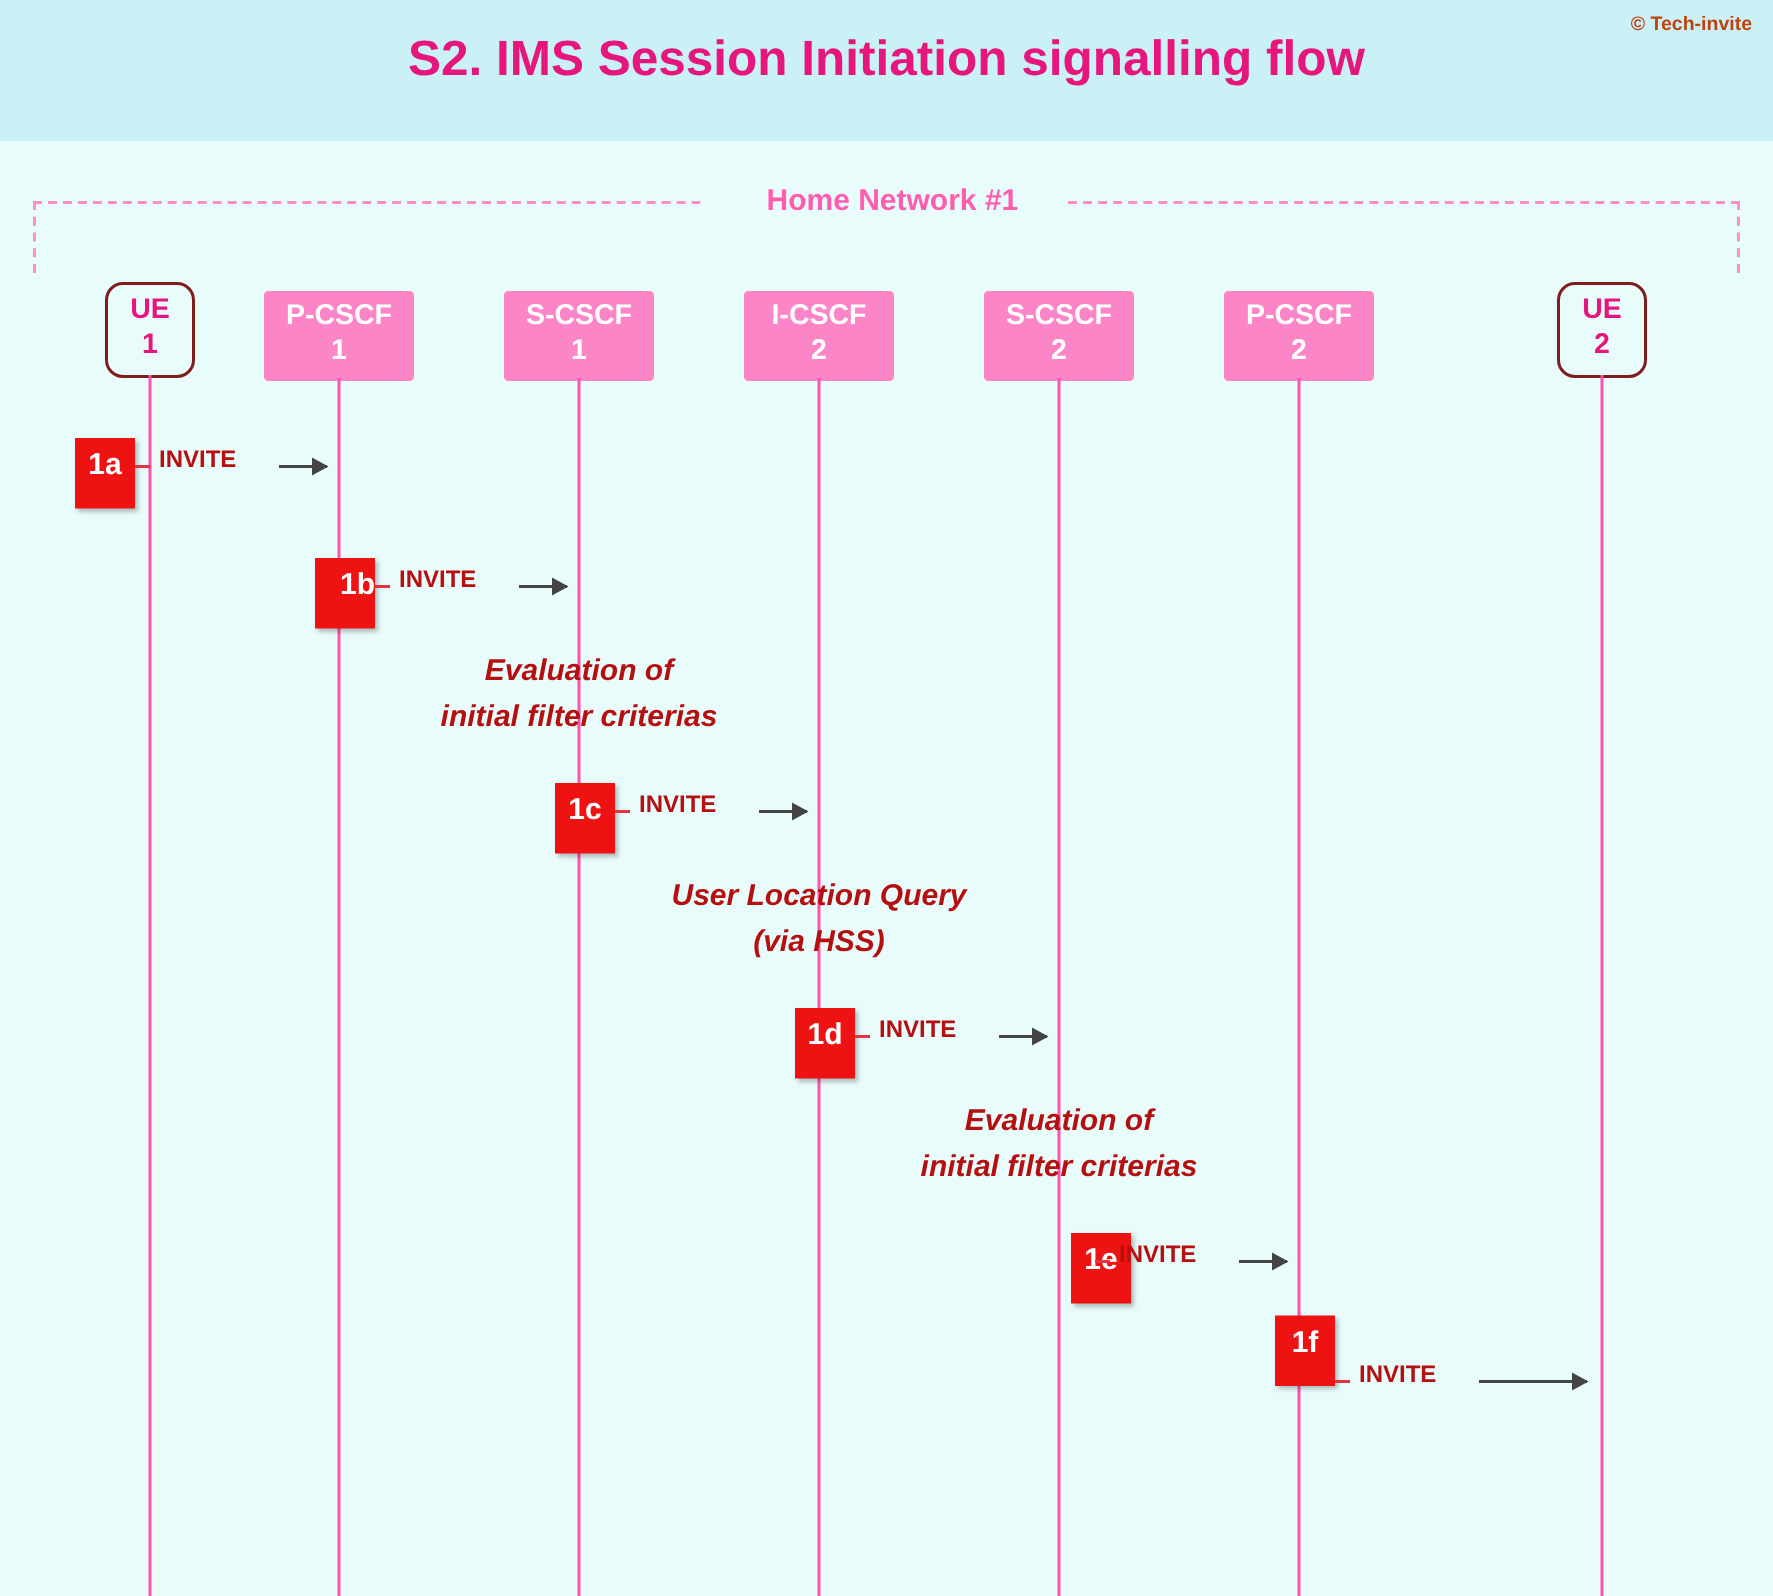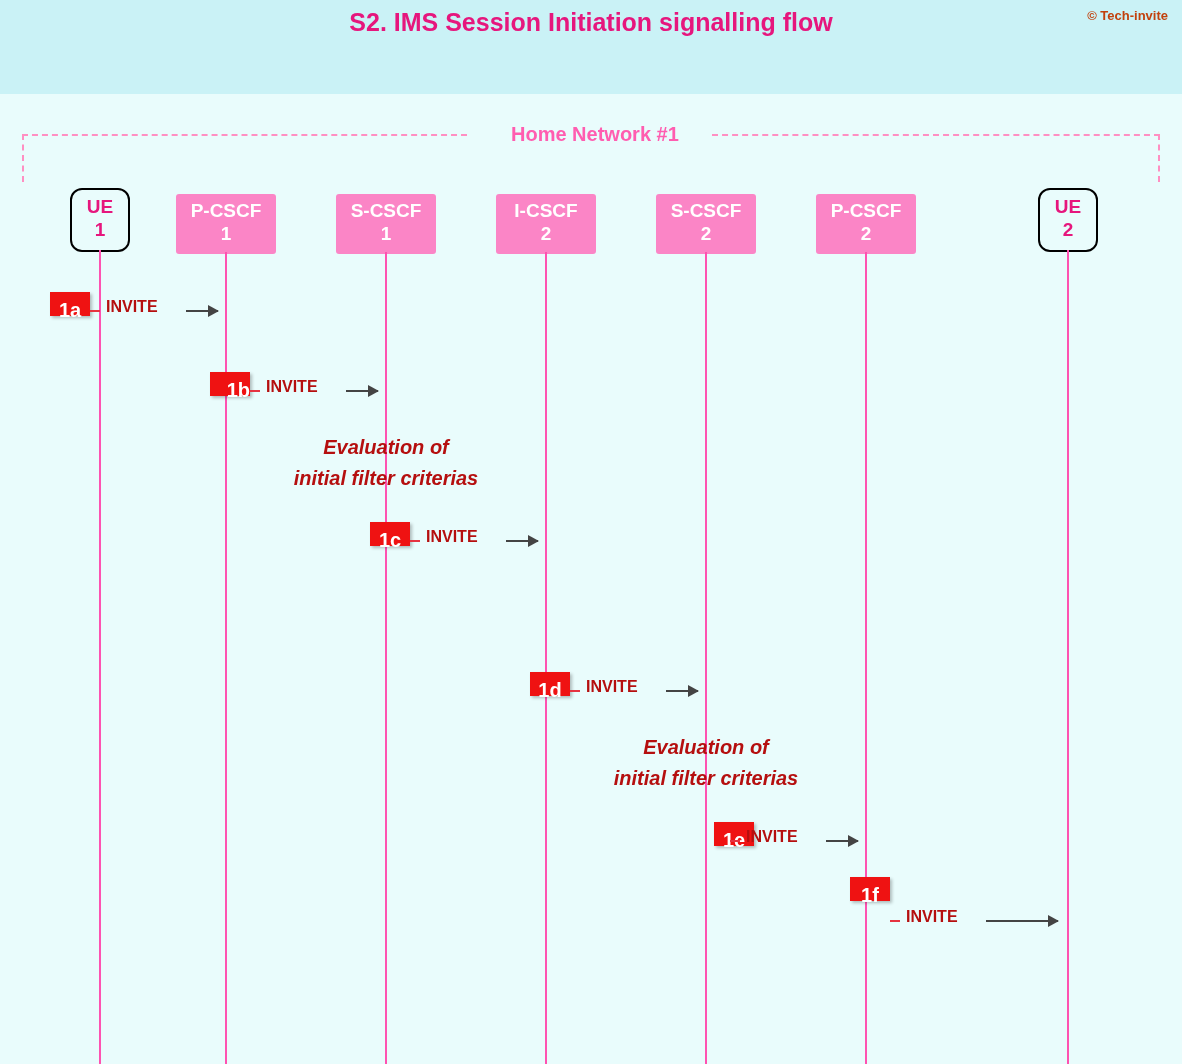--- a/index.html
+++ b/index.html
@@ -12,23 +12,23 @@
     overflow:hidden;
   }
   .hdr{
     height:94px;
     background:#caf2f6;
     text-align:center;
     position:relative;
   }
   .hdr .title{
     color:#e6167d;
-    font-size:25px;
-    font-weight:bold;
-    padding-top:8px;
+    font-size:33px;
+    font-weight:bold;
+    padding-top:20px;
   }
   .hdr .sub{
     color:#6f7476;
     font-size:20px;
     font-weight:bold;
     margin-top:6px;
   }
   .copyright{
     position:absolute;
     top:8px; right:14px;
@@ -70,41 +70,41 @@
     font-size:19px;
     text-align:center;
     line-height:1.2;
     padding:6px 0 8px 0;
     border-radius:3px;
     width:100px;
   }
   .actor.ue{
     background:#e9fcfc;
     color:#e6167d;
-    border:2px solid #000000;
+    border:2px solid #7f1d1d;
     border-radius:12px;
     width:56px;
     padding:6px 0 8px 0;
   }
   
   .lifeline{
     position:absolute;
     width:0;
     border-left:2px solid #fe52b1;
   }
   
   .step{
     position:absolute;
     background:#ef1212;
     color:#fff;
     font-weight:bold;
     font-size:20px;
     text-align:center;
     line-height:36px;
-    width:40px; height:24px;
+    width:40px; height:47px;
     box-shadow:2px 2px 3px rgba(0,0,0,0.25);
   }
   .tick{
     position:absolute;
     width:10px; height:0;
     border-top:2px solid #e53340;
   }
   .msg{
     position:absolute;
     color:#b50f0f;
@@ -200,20 +200,22 @@
   <div class="arrow" style="left:346px; top:296px; width:32px;"></div>
 
   <div class="note" style="left:256px; top:338px; white-space:pre-line;">Evaluation of
 initial filter criterias</div>
 
   <div class="step" style="left:370px; top:428px;">1c</div>
   <div class="tick" style="left:410px; top:446px;"></div>
   <div class="msg" style="left:426px; top:434px;">INVITE</div>
   <div class="arrow" style="left:506px; top:446px; width:32px;"></div>
 
+  <div class="note" style="left:416px; top:488px; white-space:pre-line;">User Location Query
+(via HSS)</div>
 
   <div class="step" style="left:530px; top:578px;">1d</div>
   <div class="tick" style="left:570px; top:596px;"></div>
   <div class="msg" style="left:586px; top:584px;">INVITE</div>
   <div class="arrow" style="left:666px; top:596px; width:32px;"></div>
 
   <div class="note" style="left:576px; top:638px; white-space:pre-line;">Evaluation of
 initial filter criterias</div>
 
   <div class="step" style="left:714px; top:728px;">1e</div>

